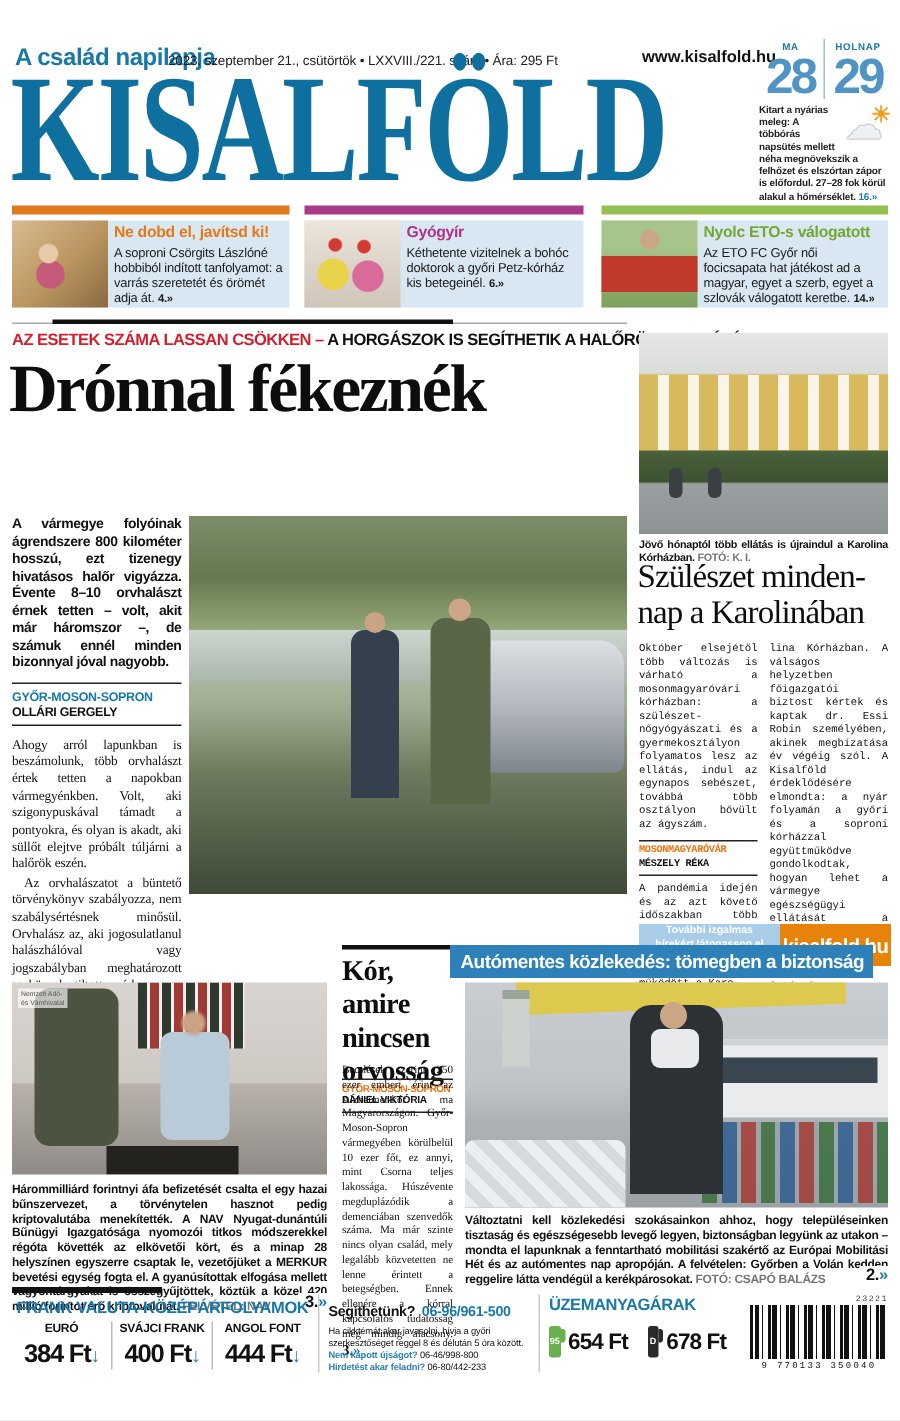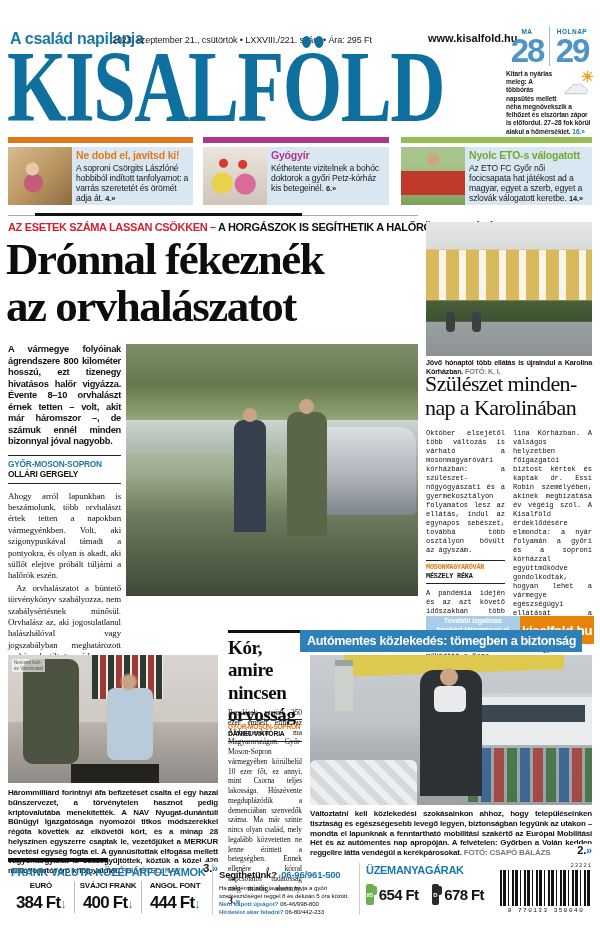--- a/index.html
+++ b/index.html
@@ -277,21 +277,20 @@
     </div>
   </div>
 
   <div class="abs rule-thin"></div>
   <div class="abs rule-thick"></div>
   <div class="abs kicker">
     <span class="kick-hl">AZ ESETEK SZÁMA LASSAN CSÖKKEN –</span><span> A HORGÁSZOK IS SEGÍTHETIK A HALŐRÖK MUNKÁJÁT</span>
   </div>
   <div class="abs headline serif">
     <div>Drónnal fékeznék</div>
-    <div>az orvhalászatot</div>
   </div>
 
   <div class="abs leadcol">
     <div class="leadpara">A vármegye folyóinak ágrendszere 800 kilométer hosszú, ezt tizenegy hivatásos halőr vigyázza. Évente 8–10 orvhalászt érnek tetten – volt, akit már háromszor –, de számuk ennél minden bizonnyal jóval nagyobb.</div>
     <div class="byline">
       <div class="byloc">GYŐR-MOSON-SOPRON</div>
       <div class="byname">OLLÁRI GERGELY</div>
     </div>
     <div class="bodytxt">
       <p>Ahogy arról lapunkban is beszámolunk, több orvhalászt értek tetten a napokban vármegyénkben. Volt, aki szigonypuskával támadt a pontyokra, és olyan is akadt, aki süllőt elejtve próbált túljárni a halőrök eszén.</p>

